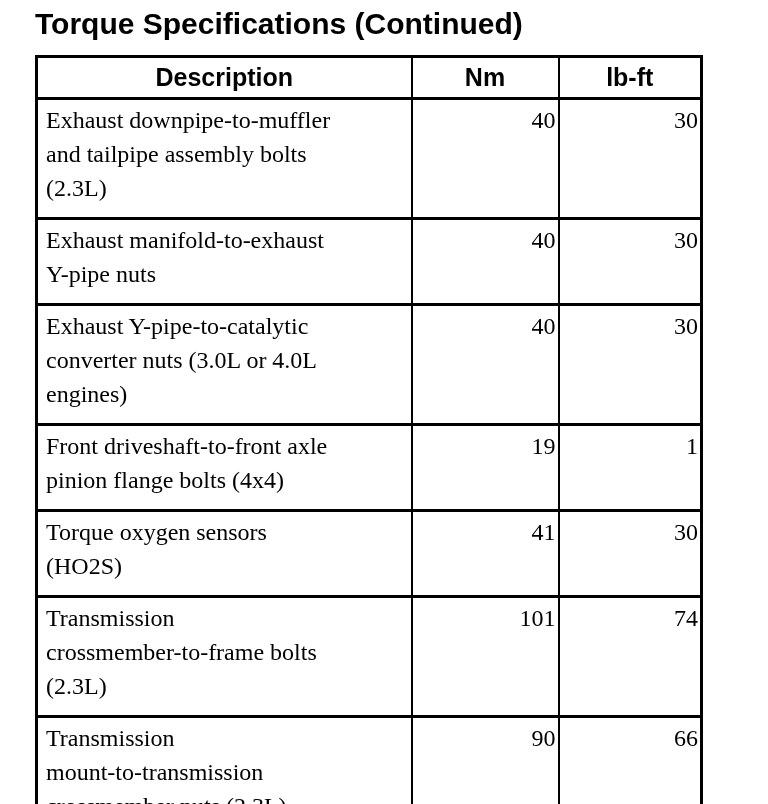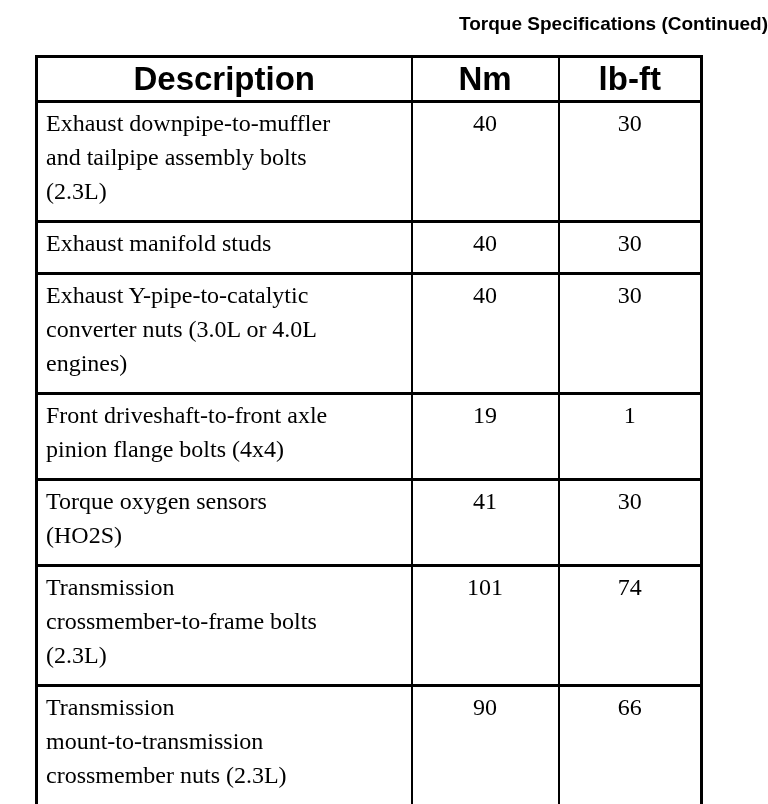--- a/index.html
+++ b/index.html
@@ -13,62 +13,61 @@
     overflow: hidden;
     color: #000000;
     font-family: "Liberation Serif", serif;
   }
   .page {
     padding: 9px 0 0 35px;
   }
   .page-title {
     font-family: "Liberation Sans", sans-serif;
     font-weight: bold;
-    font-size: 19px;
+    font-size: 30px;
     line-height: 30px;
     margin: 0 0 16px 0;
-    text-align: right;
   }
   table.spec-table {
     border-collapse: collapse;
     table-layout: fixed;
     width: 665px;
     border: 3px solid #000000;
   }
   .spec-table col.c-desc { width: 375px; }
   .spec-table col.c-nm   { width: 147px; }
   .spec-table col.c-lbft { width: 143px; }
   .spec-table th, .spec-table td {
     border-left: 2px solid #000000;
     border-right: 2px solid #000000;
     border-top: 3px solid #000000;
     border-bottom: 3px solid #000000;
     box-sizing: border-box;
   }
   .spec-table th {
     font-family: "Liberation Sans", sans-serif;
     font-weight: bold;
-    font-size: 33px;
+    font-size: 25px;
     text-align: center;
     vertical-align: middle;
     padding: 2px 2px;
   }
   .spec-table td {
     font-family: "Liberation Serif", serif;
     font-size: 24px;
     line-height: 34px;
     vertical-align: top;
     padding: 3px 4px 12px 8px;
   }
   .spec-table td.desc-cell {
     text-align: left;
     white-space: pre-line;
   }
   .spec-table td.num-cell {
-    text-align: center;
+    text-align: right;
     padding-left: 2px;
     padding-right: 2px;
     margin-left: 28px;
   }
   tr.hdr  { height: 42px;  }
   tr.r0   { height: 108px; }
   tr.r1   { height: 75px;  }
   tr.r2   { height: 42px;  }
   tr.r3   { height: 110px; }
   tr.r4   { height: 72px;  }
@@ -97,22 +96,23 @@
       </tr>
     </thead>
     <tbody>
       <tr class="r0">
         <td class="desc-cell">Exhaust downpipe-to-muffler
 and tailpipe assembly bolts
 (2.3L)</td>
         <td class="num-cell">40</td>
         <td class="num-cell">30</td>
       </tr>
-      <tr class="r2">
-        <td class="desc-cell">Exhaust manifold studs</td>
+      <tr class="r1">
+        <td class="desc-cell">Exhaust manifold-to-exhaust
+Y-pipe nuts</td>
         <td class="num-cell">40</td>
         <td class="num-cell">30</td>
       </tr>
       <tr class="r3">
         <td class="desc-cell">Exhaust Y-pipe-to-catalytic
 converter nuts (3.0L or 4.0L
 engines)</td>
         <td class="num-cell">40</td>
         <td class="num-cell">30</td>
       </tr>

